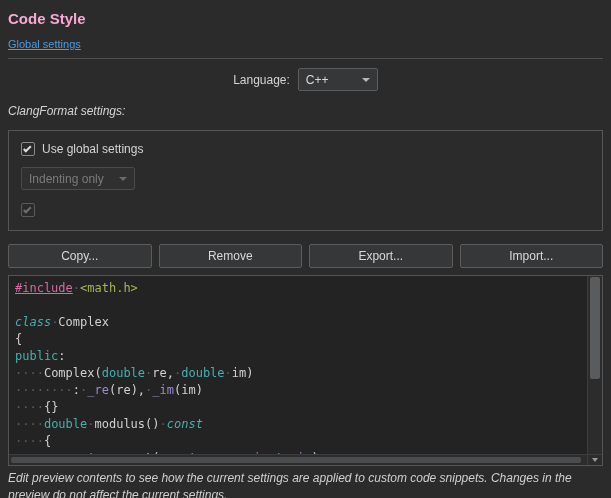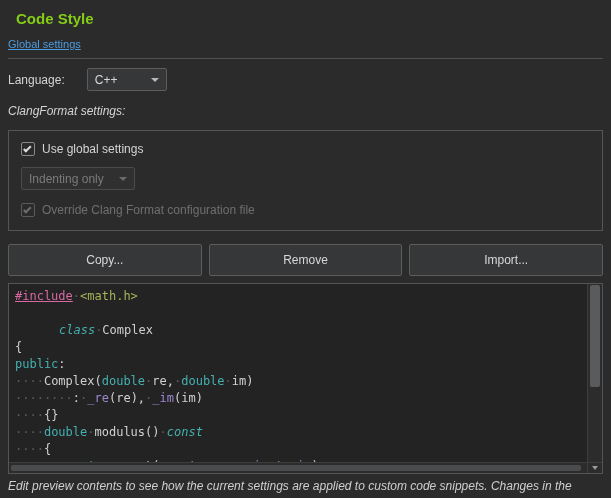--- a/index.html
+++ b/index.html
@@ -6,27 +6,27 @@
   html, body { width: 611px; height: 498px; }
   body {
     background: #2b2b2b;
     font-family: "Liberation Sans", sans-serif;
     font-size: 12px;
     color: #d4d4d4;
     overflow: hidden;
   }
   .container { padding: 8px 8px 0 8px; }
 
-  .page-title { font-size: 15px; font-weight: bold; color: #84cc16; margin: 2px 0 10px 8px; }
+  .page-title { font-size: 15px; font-weight: bold; color: #f9a8d4; margin: 2px 0 10px 0; }
 
   .global-link { color: #4b9be0; font-size: 11px; text-decoration: underline; cursor: pointer; display: inline-block; }
 
   .separator { border-top: 1px solid #505050; margin: 7px 0 9px 0; }
 
-  .row { display: flex; align-items: center; gap: 22px; }
+  .row { display: flex; align-items: center; gap: 8px; justify-content: center; }
   .label { font-size: 12px; color: #d4d4d4; white-space: nowrap; }
 
   .combo {
     background: #353739;
     border: 1px solid #5c5c5c;
     border-radius: 2px;
     height: 23px;
     display: inline-flex;
     align-items: center;
     padding: 0 7px;
@@ -76,21 +76,21 @@
   .checkbox-row.disabled .check-icon { border-color: #6f6f6f; }
   .checkbox-row.disabled .checkbox-label { color: #6f6f6f; }
   .gb-gap1 { height: 11px; }
   .gb-gap2 { height: 13px; }
 
   .current-row { margin-top: 13px; }
   .btn {
     background: #353739;
     border: 1px solid #5c5c5c;
     border-radius: 2px;
-    height: 32px;
+    height: 24px;
     color: #d8d8d8;
     font-size: 12px;
     font-family: "Liberation Sans", sans-serif;
     flex: 1;
     cursor: pointer;
     white-space: nowrap;
   }
   .btn-group { display: flex; gap: 7px; flex: 1; }
 
   .editor {
@@ -202,37 +202,37 @@
       <span class="combo-value">Indenting only</span>
       <span class="chevron-down-icon"></span>
     </div>
 
     <div class="gb-gap2"></div>
 
     <div class="checkbox-row disabled">
       <span class="checkbox-box">
         <span class="check-icon"></span>
       </span>
-      <span class="checkbox-label">Override Clang Format configuration file</span>
     </div>
   </div>
 
   <div class="row current-row">
     <div class="btn-group">
       <button class="btn">Copy...</button>
       <button class="btn">Remove</button>
+      <button class="btn">Export...</button>
       <button class="btn">Import...</button>
     </div>
   </div>
 
   <div class="editor">
     <div class="code-area">
         <div class="code-line"><span style="color: rgb(214, 104, 162); text-decoration: underline;">#include</span><span style="color: rgb(92, 92, 92);">·</span><span style="color: rgb(168, 177, 88);">&lt;math.h&gt;</span></div>
         <div class="code-line">&nbsp;</div>
-        <div class="code-line"><span style="color: rgb(69, 176, 176); font-style: italic; margin-left: 44px;">class</span><span style="color: rgb(92, 92, 92);">·</span><span style="color: rgb(208, 208, 208);">Complex</span></div>
+        <div class="code-line"><span style="color: rgb(69, 176, 176); font-style: italic;">class</span><span style="color: rgb(92, 92, 92);">·</span><span style="color: rgb(208, 208, 208);">Complex</span></div>
         <div class="code-line"><span style="color: rgb(208, 208, 208);">{</span></div>
         <div class="code-line"><span style="color: rgb(69, 176, 176);">public</span><span style="color: rgb(208, 208, 208);">:</span></div>
         <div class="code-line"><span style="color: rgb(92, 92, 92);">····</span><span style="color: rgb(208, 208, 208);">Complex(</span><span style="color: rgb(69, 176, 176);">double</span><span style="color: rgb(92, 92, 92);">·</span><span style="color: rgb(208, 208, 208);">re,</span><span style="color: rgb(92, 92, 92);">·</span><span style="color: rgb(69, 176, 176);">double</span><span style="color: rgb(92, 92, 92);">·</span><span style="color: rgb(208, 208, 208);">im)</span></div>
         <div class="code-line"><span style="color: rgb(92, 92, 92);">········</span><span style="color: rgb(208, 208, 208);">:</span><span style="color: rgb(92, 92, 92);">·</span><span style="color: rgb(157, 135, 207);">_re</span><span style="color: rgb(208, 208, 208);">(re),</span><span style="color: rgb(92, 92, 92);">·</span><span style="color: rgb(157, 135, 207);">_im</span><span style="color: rgb(208, 208, 208);">(im)</span></div>
         <div class="code-line"><span style="color: rgb(92, 92, 92);">····</span><span style="color: rgb(208, 208, 208);">{}</span></div>
         <div class="code-line"><span style="color: rgb(92, 92, 92);">····</span><span style="color: rgb(69, 176, 176);">double</span><span style="color: rgb(92, 92, 92);">·</span><span style="color: rgb(208, 208, 208);">modulus()</span><span style="color: rgb(92, 92, 92);">·</span><span style="color: rgb(69, 176, 176); font-style: italic;">const</span></div>
         <div class="code-line"><span style="color: rgb(92, 92, 92);">····</span><span style="color: rgb(208, 208, 208);">{</span></div>
         <div class="code-line"><span style="color: rgb(92, 92, 92);">········</span><span style="color: rgb(69, 176, 176); font-style: italic;">return</span><span style="color: rgb(92, 92, 92);">·</span><span style="color: rgb(208, 208, 208);">sqrt(</span><span style="color: rgb(157, 135, 207);">_re</span><span style="color: rgb(92, 92, 92);">·</span><span style="color: rgb(208, 208, 208);">*</span><span style="color: rgb(92, 92, 92);">·</span><span style="color: rgb(157, 135, 207);">_re</span><span style="color: rgb(92, 92, 92);">·</span><span style="color: rgb(208, 208, 208);">+</span><span style="color: rgb(92, 92, 92);">·</span><span style="color: rgb(157, 135, 207);">_im</span><span style="color: rgb(92, 92, 92);">·</span><span style="color: rgb(208, 208, 208);">*</span><span style="color: rgb(92, 92, 92);">·</span><span style="color: rgb(157, 135, 207);">_im</span><span style="color: rgb(208, 208, 208);">);</span></div>
       </div>
     <div class="vscroll">

